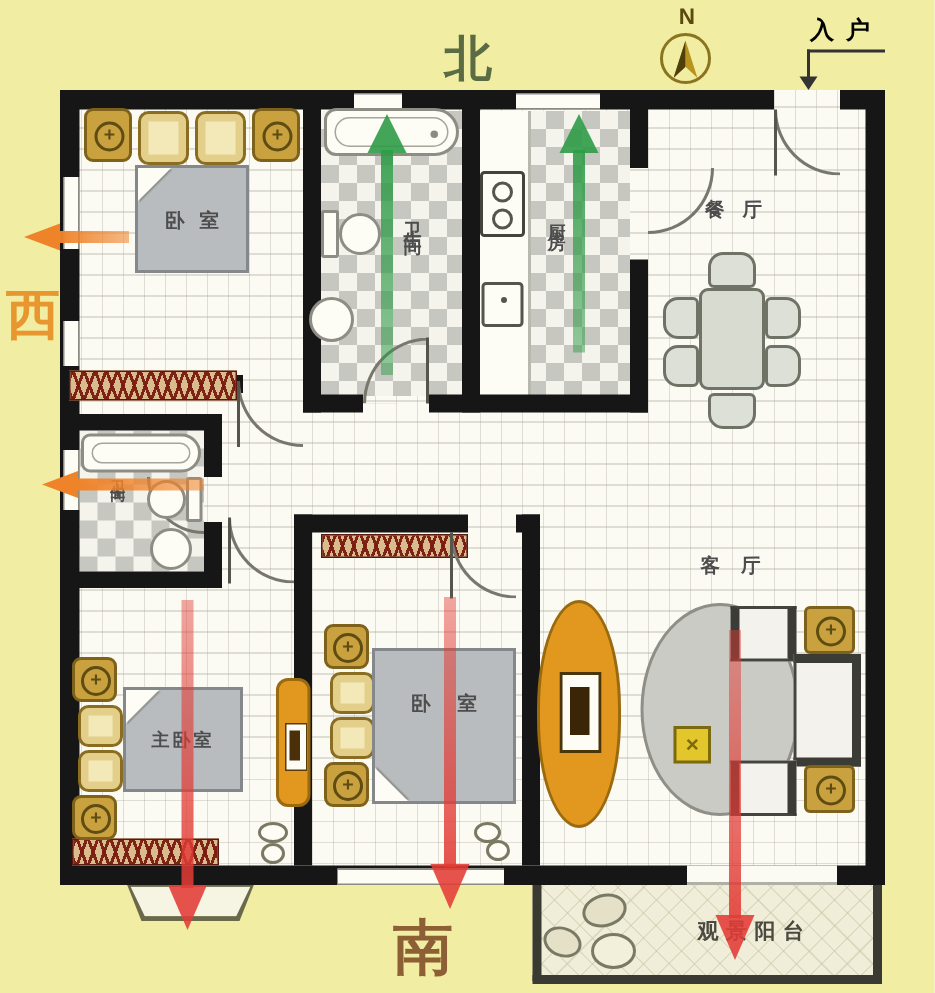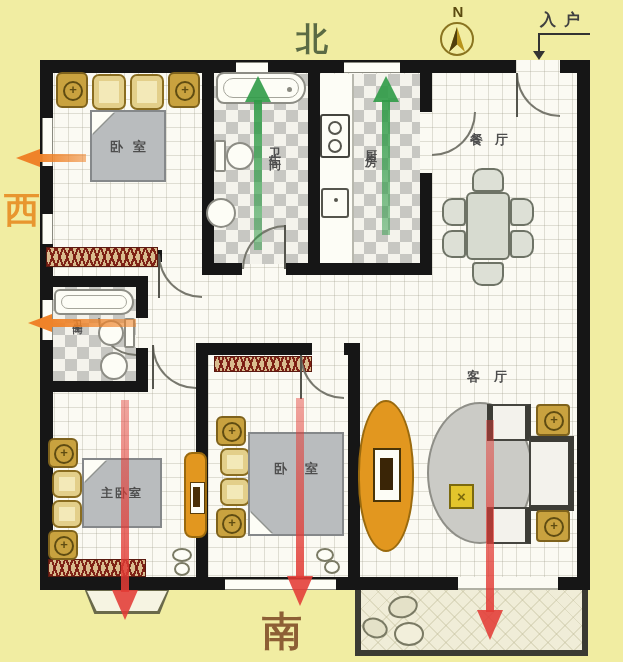--- a/index.html
+++ b/index.html
@@ -68,20 +68,21 @@
   <div class="abs" style="left:320px;top:74px;width:32px;height:190px;background:#fdfdf6;border-right:2px solid #b8b8ae;"></div>
   <div class="abs checker" style="left:53px;top:287px;width:83px;height:94px;"></div>
 
   <div class="abs balconyfloor" style="left:355px;top:588px;width:233px;height:66px;"></div>
   <div class="abs thinwall" style="left:355px;top:588px;width:6px;height:66px;"></div>
   <div class="abs thinwall" style="left:355px;top:650px;width:233px;height:6px;"></div>
   <div class="abs thinwall" style="left:582px;top:588px;width:6px;height:66px;"></div>
   <div class="abs stone" style="left:388px;top:596px;width:30px;height:22px;transform:rotate(-15deg);"></div>
   <div class="abs stone" style="left:362px;top:618px;width:26px;height:20px;transform:rotate(20deg);"></div>
   <div class="abs stone" style="left:394px;top:622px;width:30px;height:24px;background:#f2efdb;"></div>
+  <div class="abs rlabel" style="left:448px;top:612px;width:110px;font-size:14px;letter-spacing:5px;color:#4a4a40;">观景阳台</div>
 
   <div class="abs" style="left:84px;top:588px;width:86px;height:26px;background:#6a6a4a;clip-path:polygon(0 0,100% 0,88% 100%,12% 100%);">
     <div class="abs" style="left:3px;top:3px;width:80px;height:20px;background:#f6f4e2;clip-path:polygon(0 0,100% 0,88% 100%,12% 100%);"></div>
   </div>
 
   <div class="abs wall" style="left:40px;top:60px;width:476px;height:13px;"></div>
   <div class="abs wall" style="left:560px;top:60px;width:30px;height:13px;"></div>
   <div class="abs win" style="left:236px;top:62px;width:32px;height:9px;"></div>
   <div class="abs win" style="left:344px;top:62px;width:56px;height:9px;"></div>
 
@@ -247,21 +248,21 @@
   <div class="abs o-body" style="left:38px;top:154px;width:48px;"></div>
   <div class="abs tri-left" style="left:28px;top:314px;"></div>
   <div class="abs o-body" style="left:50px;top:319px;width:86px;"></div>
 
   <div class="abs dir" style="left:448px;top:3px;width:20px;text-align:center;font-size:15px;color:#5a4a10;">N</div>
   <div class="abs circ" style="left:440px;top:22px;width:34px;height:34px;border:2px solid #8a7420;box-sizing:border-box;">
     <div class="abs" style="left:7px;top:3px;width:16px;height:25px;background:#b8941c;clip-path:polygon(50% 0,100% 100%,50% 70%,0 100%);"></div>
     <div class="abs" style="left:7px;top:3px;width:16px;height:25px;background:#4f3f0c;clip-path:polygon(50% 0,50% 70%,0 100%);"></div>
   </div>
 
-  <div class="abs dir" style="left:540px;top:10px;width:56px;font-size:16px;letter-spacing:8px;color:#404040;">入户</div>
+  <div class="abs dir" style="left:540px;top:10px;width:56px;font-size:16px;letter-spacing:8px;color:#000000;">入户</div>
   <div class="abs" style="left:538px;top:33px;width:52px;height:2px;background:#333;"></div>
   <div class="abs" style="left:538px;top:33px;width:2px;height:20px;background:#333;"></div>
   <div class="abs" style="left:533px;top:51px;width:0;height:0;border-left:6px solid transparent;border-right:6px solid transparent;border-top:9px solid #333;"></div>
 
   <div class="abs dir" style="left:296px;top:18px;font-size:32px;color:#5b6b44;">北</div>
   <div class="abs dir" style="left:4px;top:186px;font-size:36px;color:#e8962f;">西</div>
   <div class="abs dir" style="left:262px;top:604px;font-size:40px;color:#8d5f35;">南</div>
 
 </div>
 

